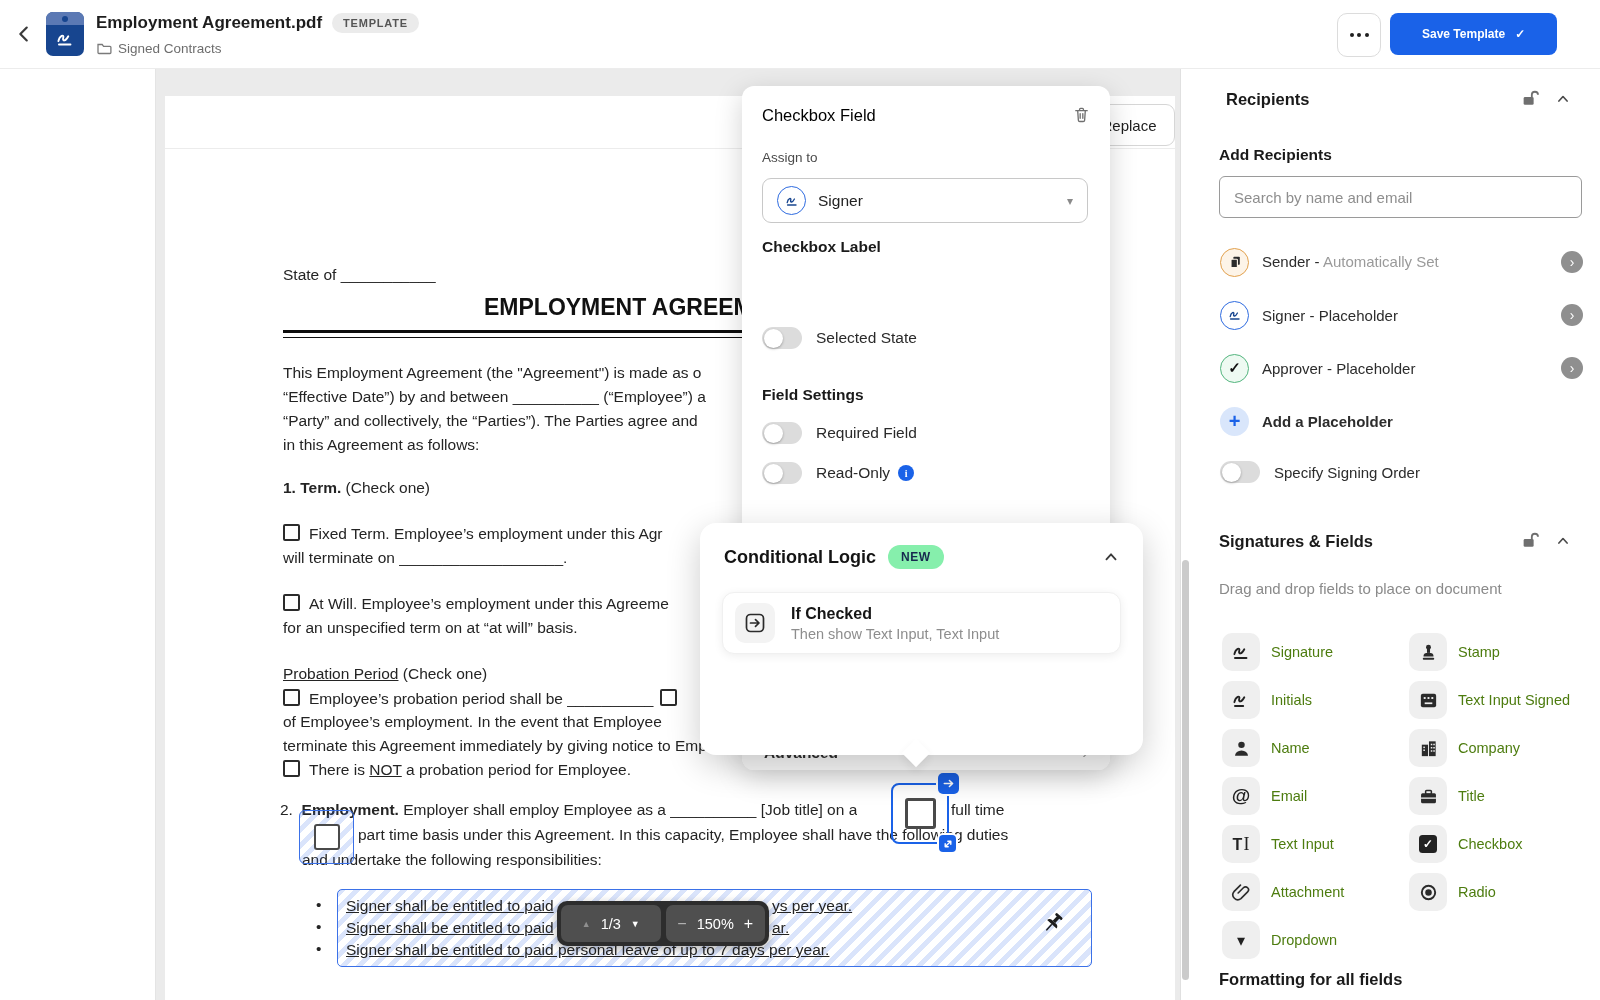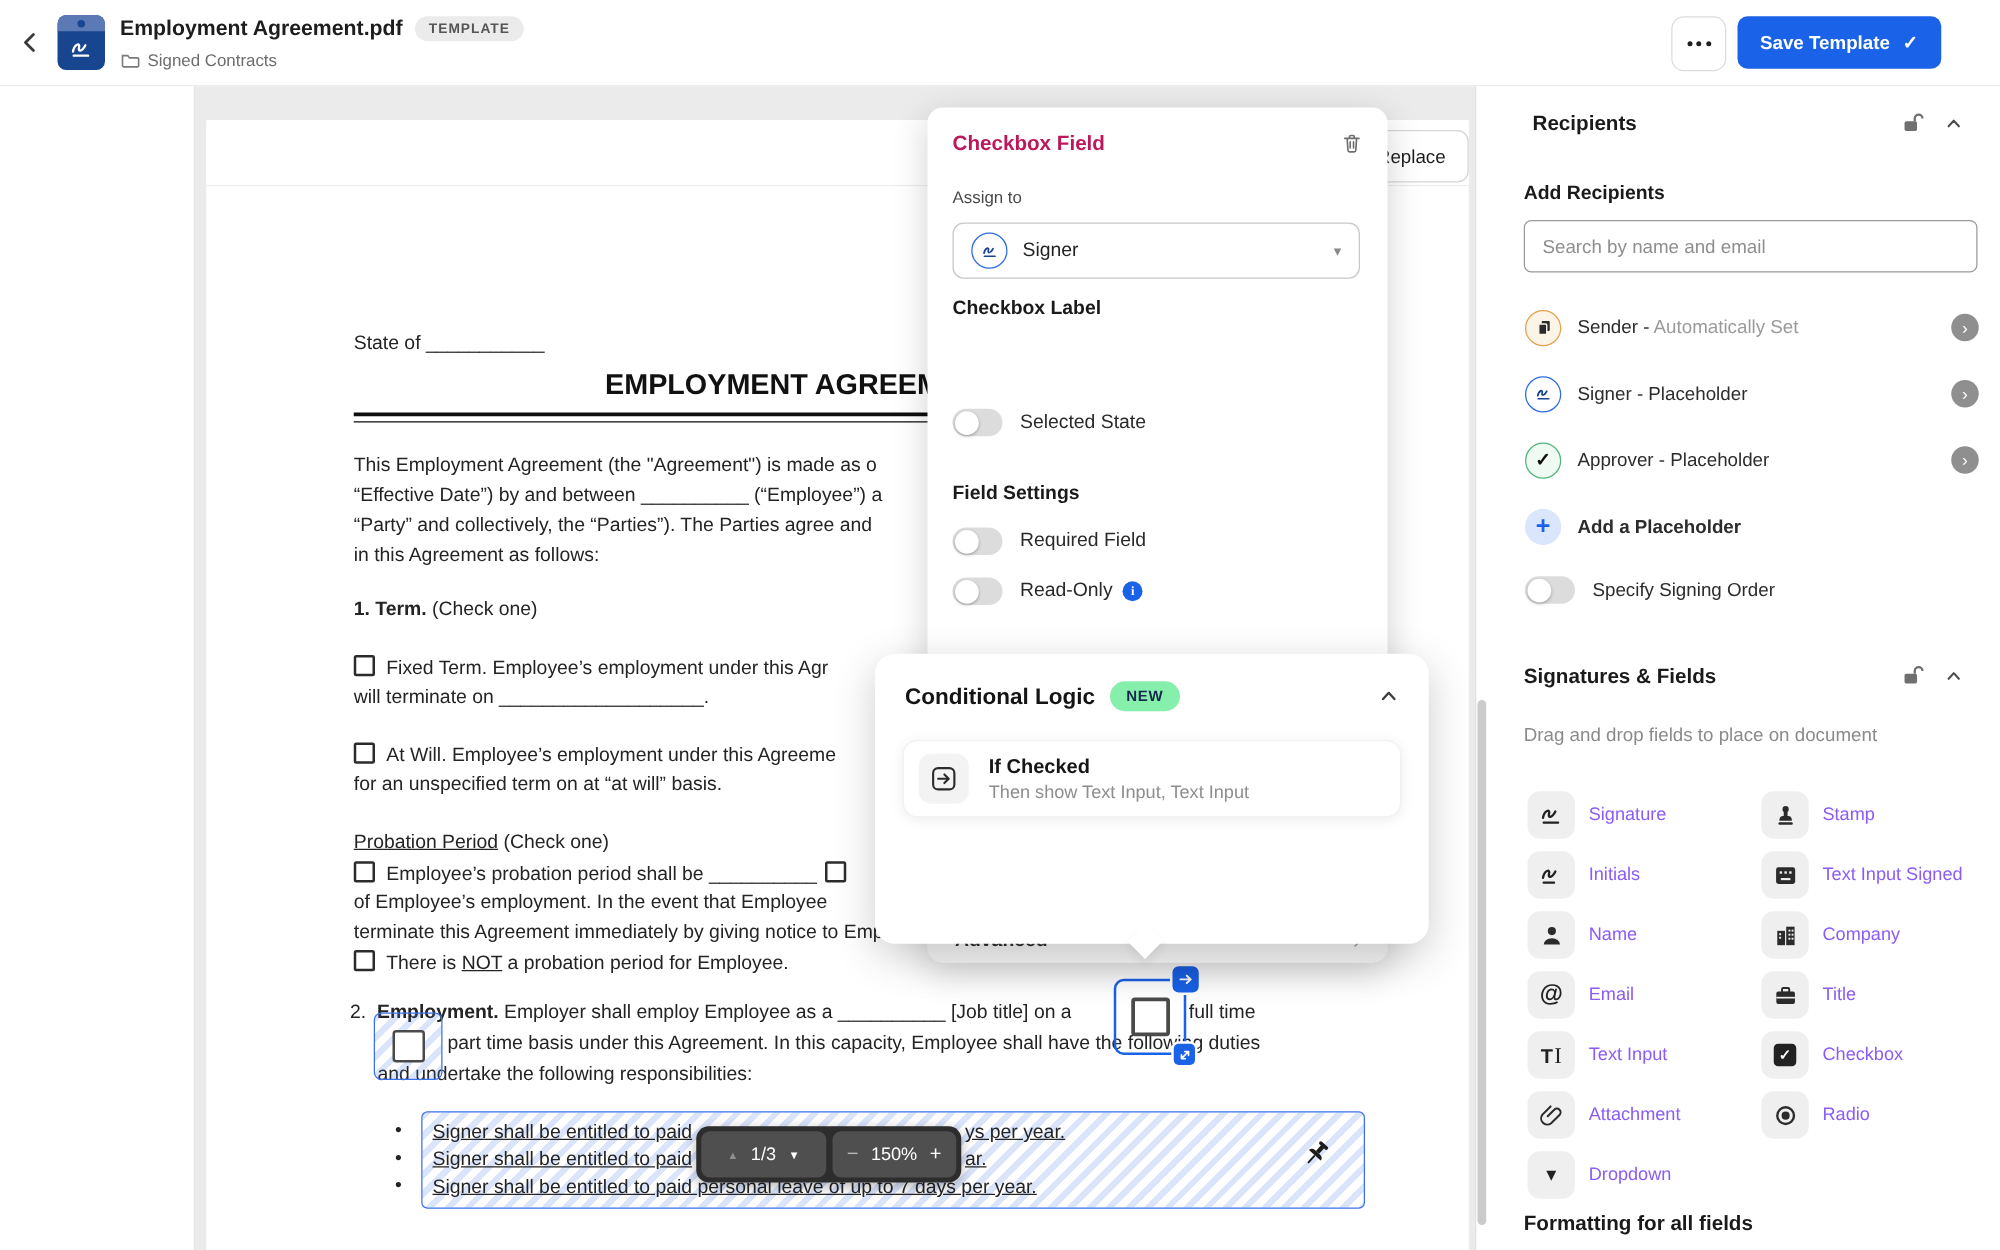--- a/index.html
+++ b/index.html
@@ -12,22 +12,22 @@
   .applogo{left:46px;top:12px;width:38px;height:44px;border-radius:7px;background:#17458f;overflow:hidden;}
   .applogo .clip{position:absolute;left:0;top:0;width:38px;height:13px;background:#5b79b4;}
   .applogo .dot{position:absolute;left:16px;top:4px;width:6px;height:6px;border-radius:50%;background:#17458f;}
   .applogo svg{position:absolute;left:8px;top:16px;}
   .doc-title{left:96px;top:13px;font-size:17px;font-weight:bold;color:#1d1d1d;display:flex;align-items:center;gap:10px;}
   .tbadge{background:#ebebeb;border-radius:11px;padding:4px 11px;font-size:11px;font-weight:bold;letter-spacing:.8px;color:#555;}
   .doc-sub{left:96px;top:40px;font-size:13.5px;color:#6d6d6d;display:flex;align-items:center;gap:6px;}
   .more-btn{left:1337px;top:13px;width:42px;height:42px;border:1px solid #dcdcdc;border-radius:10px;background:#fff;
             display:flex;align-items:center;justify-content:center;gap:3.5px;cursor:pointer;}
   .more-btn i{width:4px;height:4px;border-radius:50%;background:#1f1f1f;}
-  .save-btn{left:1390px;top:13px;height:42px;padding:0 18px;border-radius:8px;background:#1a62e8;color:#fff;
-            font-size:15px;font-weight:bold;display:flex;align-items:center;gap:10px;cursor:pointer;}
+  .save-btn{left:1390px;top:13px;height:42px;padding:0 32px;border-radius:8px;background:#1a62e8;color:#fff;
+            font-size:12px;font-weight:bold;display:flex;align-items:center;gap:10px;cursor:pointer;}
   
   .lsb{left:0;top:68px;width:155px;height:932px;background:#fff;border-right:1px solid #e4e4e4;z-index:5;}
   .files-h{left:24px;top:86px;font-size:17px;font-weight:bold;color:#1d1d1d;}
   .thumb{left:27px;top:124px;width:103px;height:136px;background:#fff;border:2px solid #1a62e8;border-radius:4px;padding:7px 6px;box-sizing:border-box;}
   .thumb-title{font-size:4px;font-weight:bold;text-align:center;text-decoration:underline;color:#111;line-height:5px;}
   .thumb-lines{margin-top:4px;height:100px;background:repeating-linear-gradient(#a6a6a6 0 1px,transparent 1px 4px);opacity:.75;}
   .add-file{left:59px;top:272px;width:37px;height:37px;border:1.5px solid #c9c9c9;border-radius:9px;background:#fff;
             display:flex;align-items:center;justify-content:center;font-size:21px;color:#2a2a2a;cursor:pointer;}
   
   .canvas{left:155px;top:68px;width:1025px;height:932px;background:#ebebeb;}
@@ -63,21 +63,21 @@
   .pin{left:1040px;top:910px;z-index:4;}
   
   .ztb{left:557px;top:901px;width:212px;height:45px;background:#2d2d2d;border-radius:10px;z-index:6;
        display:flex;align-items:center;padding:0 4px;gap:5px;box-sizing:border-box;box-shadow:0 3px 10px rgba(0,0,0,.3);}
   .zseg{height:37px;background:#4f4f4f;border-radius:7px;display:flex;align-items:center;justify-content:center;gap:10px;flex:1;}
   .zseg .tri{font-size:9px;}
   .zseg .lbl{font-size:14.5px;color:#fff;}
   
   .panel{left:742px;top:86px;width:368px;height:684px;background:#fff;border-radius:12px;z-index:10;
          box-shadow:0 8px 28px rgba(0,0,0,.18);}
-  .p-title{left:20px;top:20px;font-size:16.5px;font-weight:bold;color:#be185d;}
+  .p-title{left:20px;top:20px;font-size:16.5px;font-weight:normal;color:#000000;}
   .p-trash{left:330px;top:19px;cursor:pointer;}
   .p-lab{font-size:13.5px;color:#4a4a4a;}
   .p-select{left:20px;top:92px;width:326px;height:45px;border:1px solid #c8c8c8;border-radius:9px;background:#fff;
             display:flex;align-items:center;gap:12px;padding:0 14px;box-sizing:border-box;cursor:pointer;}
   .avatar{width:29px;height:29px;border-radius:50%;background:#fff;display:flex;align-items:center;justify-content:center;box-sizing:border-box;}
   .av-blue{border:1.6px solid #2e6be0;}
   .p-input{left:20px;top:185px;width:326px;height:42px;border:1px solid #9a9a9a;border-radius:6px;font-size:15.5px;
            padding:0 13px;box-sizing:border-box;color:#222;font-family:"Liberation Sans",sans-serif;}
   .p-input::placeholder{color:#9a9a9a;}
   .toggle{width:40px;height:22px;border-radius:11px;background:#dcdcdc;position:relative;flex:0 0 auto;cursor:pointer;}
@@ -120,21 +120,21 @@
   .rrow .sub{font-size:15px;color:#9a9a9a;}
   .blue{color:#2f6ee0;}
   .chev-c{position:absolute;right:0;width:22px;height:22px;border-radius:50%;background:#8f8f8f;color:#fff;font-size:14px;
           display:flex;align-items:center;justify-content:center;}
   .av-orange{border:1.6px solid #e2a14e;background:#fdf4e8;}
   .av-green{border:1.6px solid #53b57e;background:#eefaf2;font-size:15px;font-weight:bold;color:#111;}
   .av-add{background:#d9e6fb;color:#1a62e8;font-size:20px;font-weight:bold;border:none;}
   .divider{left:1181px;top:505px;width:419px;height:1px;background:#e8e8e8;}
   .hint{left:1219px;top:580px;font-size:15px;color:#8a8a8a;z-index:6;}
   .ftile{position:absolute;width:38px;height:38px;border-radius:10px;background:#efefef;display:flex;align-items:center;justify-content:center;z-index:6;cursor:grab;}
-  .flab{position:absolute;font-size:14.5px;color:#8b5cf6;z-index:6;white-space:nowrap;text-align:right;}
+  .flab{position:absolute;font-size:14.5px;color:#4d7c0f;z-index:6;white-space:nowrap;text-align:right;}
   .cbtile{width:18px;height:18px;background:#222;border-radius:3.5px;color:#fff;font-size:12px;font-weight:bold;
           display:flex;align-items:center;justify-content:center;}
   .ticur{font-size:16px;font-weight:bold;color:#222;}
   .ticur .ser{font-family:"Liberation Serif",serif;font-weight:normal;font-size:18px;margin-left:1px;}
 </style>
 </head>
 <body>
 
 <div class="abs header">
   <div class="abs back">

